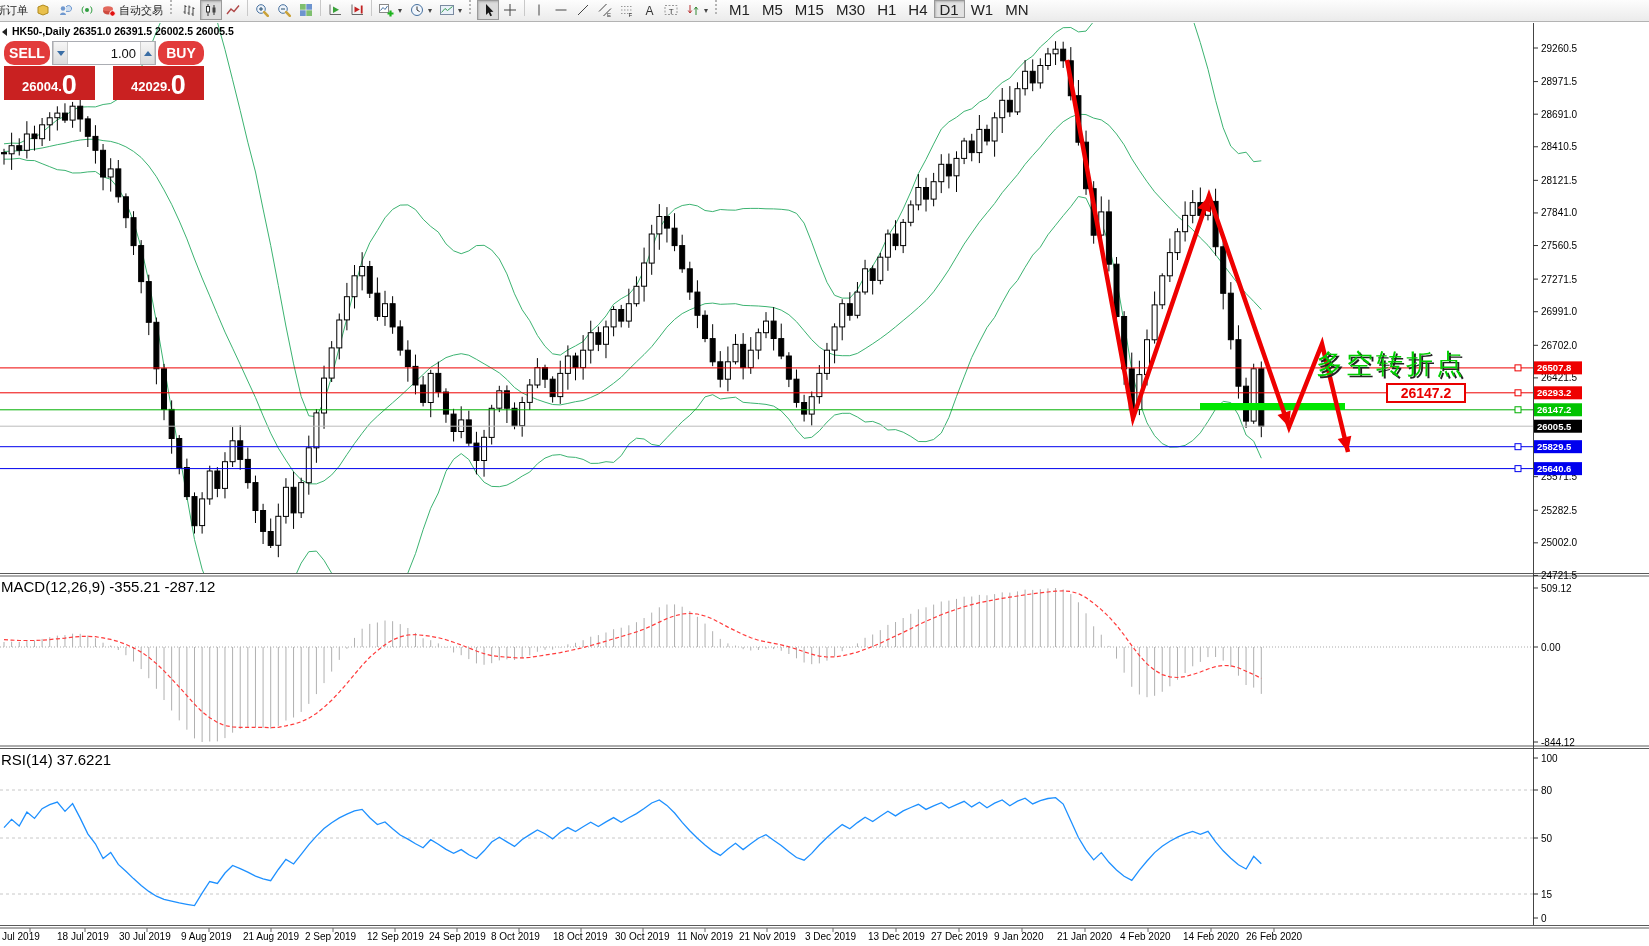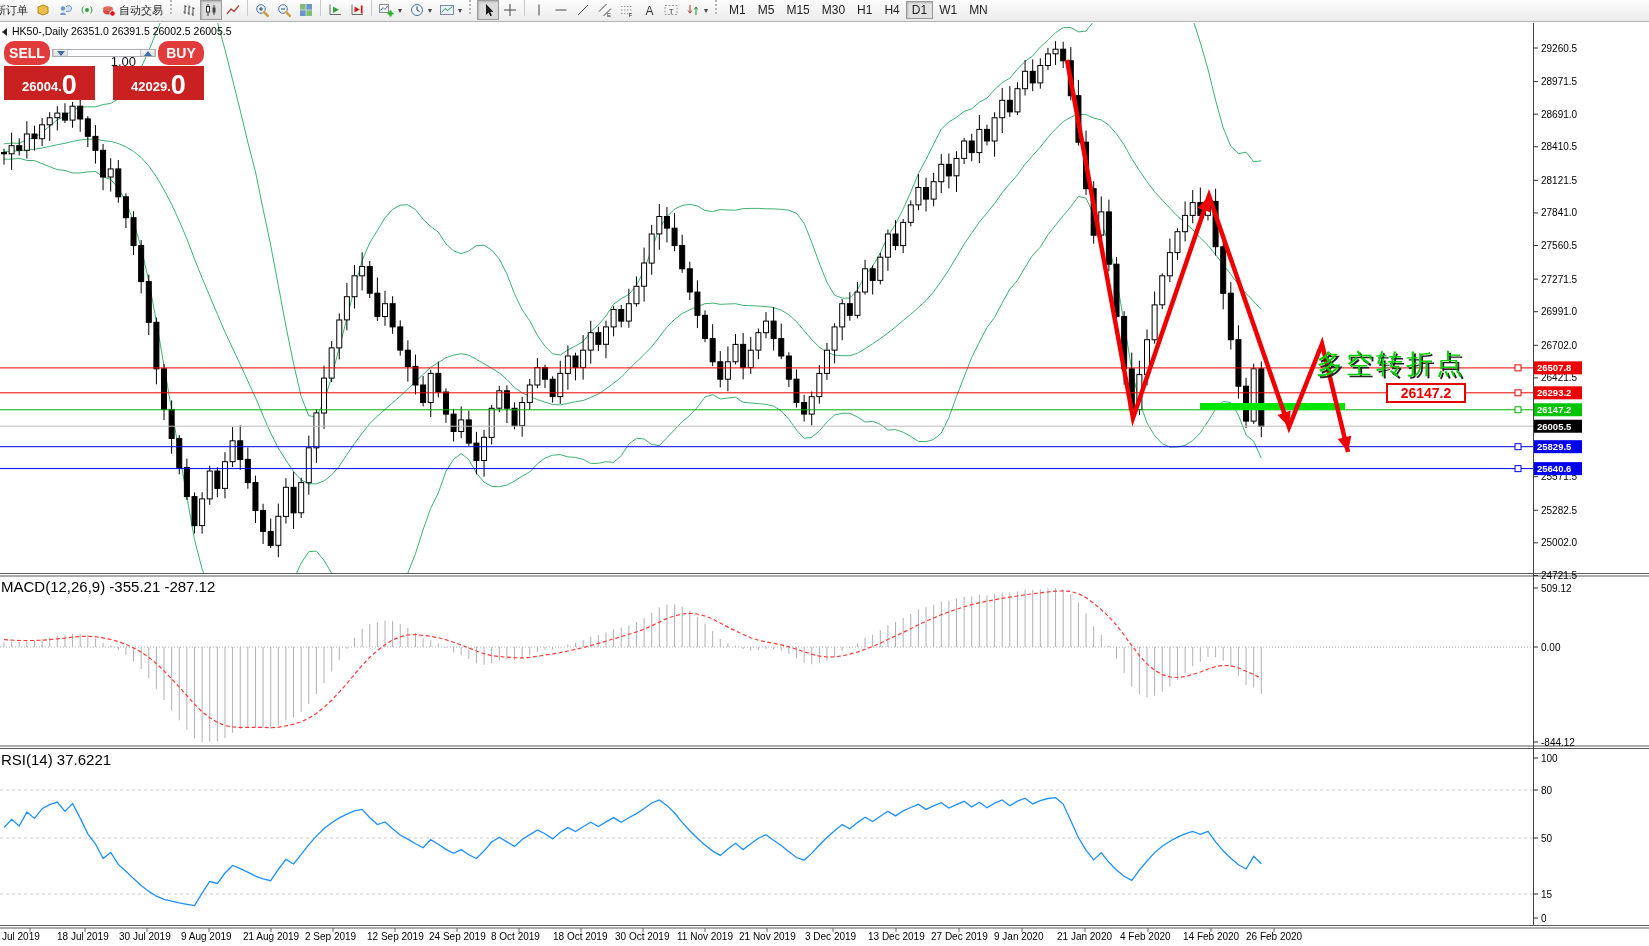--- a/index.html
+++ b/index.html
@@ -5,34 +5,34 @@
 *{margin:0;padding:0;box-sizing:border-box}
 html,body{width:1649px;height:946px;overflow:hidden}
 body{font-family:"Liberation Sans",sans-serif;background:#fff;position:relative}
 #toolbar{position:absolute;top:0;left:0;width:1649px;height:22px;background:linear-gradient(#fdfdfd,#ebebeb);border-bottom:1px solid #b3b3b3;display:flex;align-items:flex-start;z-index:5;overflow:hidden}
 .tb-btn{display:inline-flex;align-items:center;gap:3px;height:20px;padding:0 3px;border:1px solid transparent;font-size:11px;color:#222;background:transparent;cursor:default;white-space:nowrap}
 .tb-btn.sel{border-color:#9a9a9a;background:#dcdcdc;box-shadow:inset 1px 1px 2px rgba(0,0,0,.18)}
 #new-order{margin-left:-9px}
 .grip{width:5px;height:14px;margin:0 3px;border-left:2px dotted #b5b5b5}
 .vsep{width:1px;height:16px;background:#c9c9c9;margin:0 3px}
 .caret{font-size:8px;color:#444;margin-left:1px}
-.tf-btn{font-size:12px;padding:0 5px;height:18px;display:inline-flex;align-items:center;border:1px solid transparent;background:transparent;color:#222;cursor:default}
+.tf-btn{font-size:15px;padding:0 5px;height:18px;display:inline-flex;align-items:center;border:1px solid transparent;background:transparent;color:#222;cursor:default}
 .tf-btn.sel{border-color:#999;background:#e2e2e2;box-shadow:inset 1px 1px 2px rgba(0,0,0,.2)}
 #chart-svg{position:absolute;top:0;left:0;z-index:1}
 .lbl{position:absolute;font-size:15px;color:#000;z-index:3;white-space:nowrap}
-#chart-title{top:25px;left:12px;font-weight:normal;font-size:10.5px}
+#chart-title{top:25px;left:12px;font-weight:bold;font-size:10.5px}
 #title-arrow{position:absolute;top:28px;left:2px;width:0;height:0;border-top:4px solid transparent;border-bottom:4px solid transparent;border-right:5px solid #222;z-index:3}
 #macd-label{top:578px;left:1px}
 #rsi-label{top:751px;left:1px}
 #anno-text{position:absolute;top:346px;left:1316px;z-index:3;font-size:27px;font-weight:normal;letter-spacing:3px;color:#00ce00;text-shadow:2px 2px 0 #222;white-space:nowrap}
 #anno-box{position:absolute;top:383px;left:1386px;width:80px;height:20px;z-index:3;border:2px solid #e90000;color:#e90000;background:#fff;font-size:14px;font-weight:bold;text-align:center;line-height:16px}
 #trade-panel{position:absolute;top:41px;left:4px;width:200px;z-index:4}
 .tp-row1{display:flex;height:24px;margin-bottom:1px}
 .tp-sell,.tp-buy{width:46px;background:#e23b3b;color:#fff;border:none;font-size:14px;font-weight:bold;border-radius:10px;cursor:default}
-.tp-spin{flex:1;display:flex;border:1px solid #abadb3;background:#fff;margin:8px 2px}
+.tp-spin{flex:1;display:flex;border:1px solid #abadb3;background:#fff;margin:0 2px}
 .tp-dec,.tp-inc{width:15px;background:linear-gradient(#f6f6f6,#dcdcdc);border:none;border-left:1px solid #ccc;border-right:1px solid #ccc;display:flex;align-items:center;justify-content:center;cursor:default}
 .tp-vol{flex:1;font-size:13px;text-align:right;padding:4px 4px 0 0;color:#111}
 .tri-up{width:0;height:0;border-left:4px solid transparent;border-right:4px solid transparent;border-bottom:5px solid #3a6ea5}
 .tri-dn{width:0;height:0;border-left:4px solid transparent;border-right:4px solid transparent;border-top:5px solid #3a6ea5}
 .tp-row2{display:flex;gap:18px;height:34px}
 .tp-price{flex:1;background:#c92121;color:#fff;display:flex;align-items:flex-end;justify-content:center;padding-bottom:2px;cursor:default}
 .tp-price span{font-size:13px;font-weight:bold;margin-bottom:4px}
 .tp-price b{font-size:27px;font-weight:bold;line-height:26px}
 svg text{font-family:"Liberation Sans",sans-serif}
 </style>

